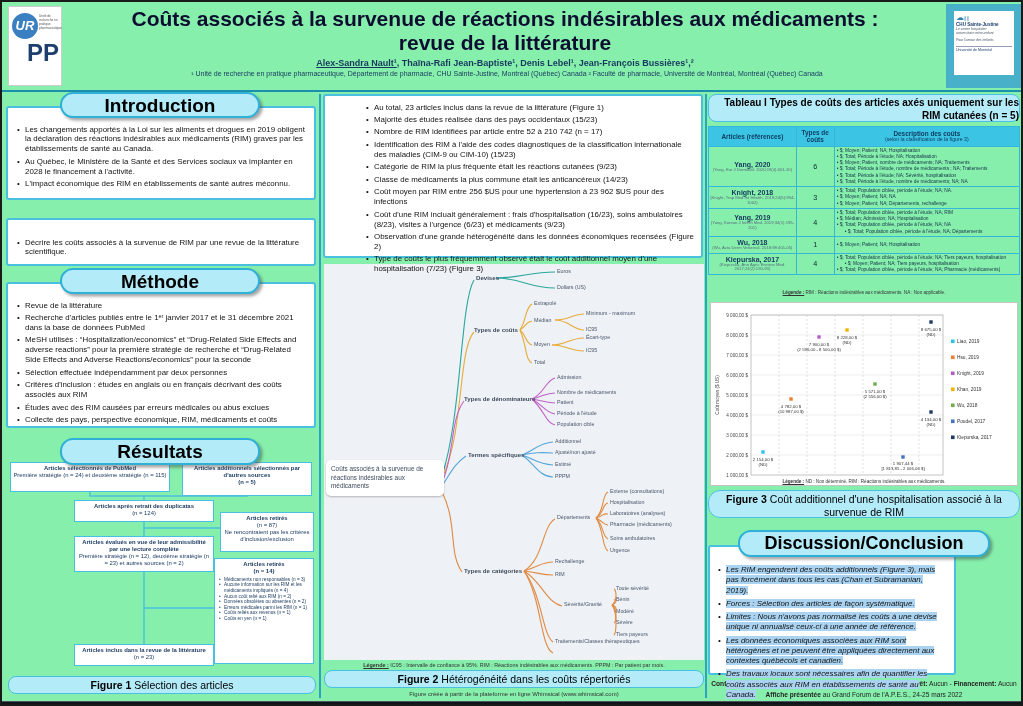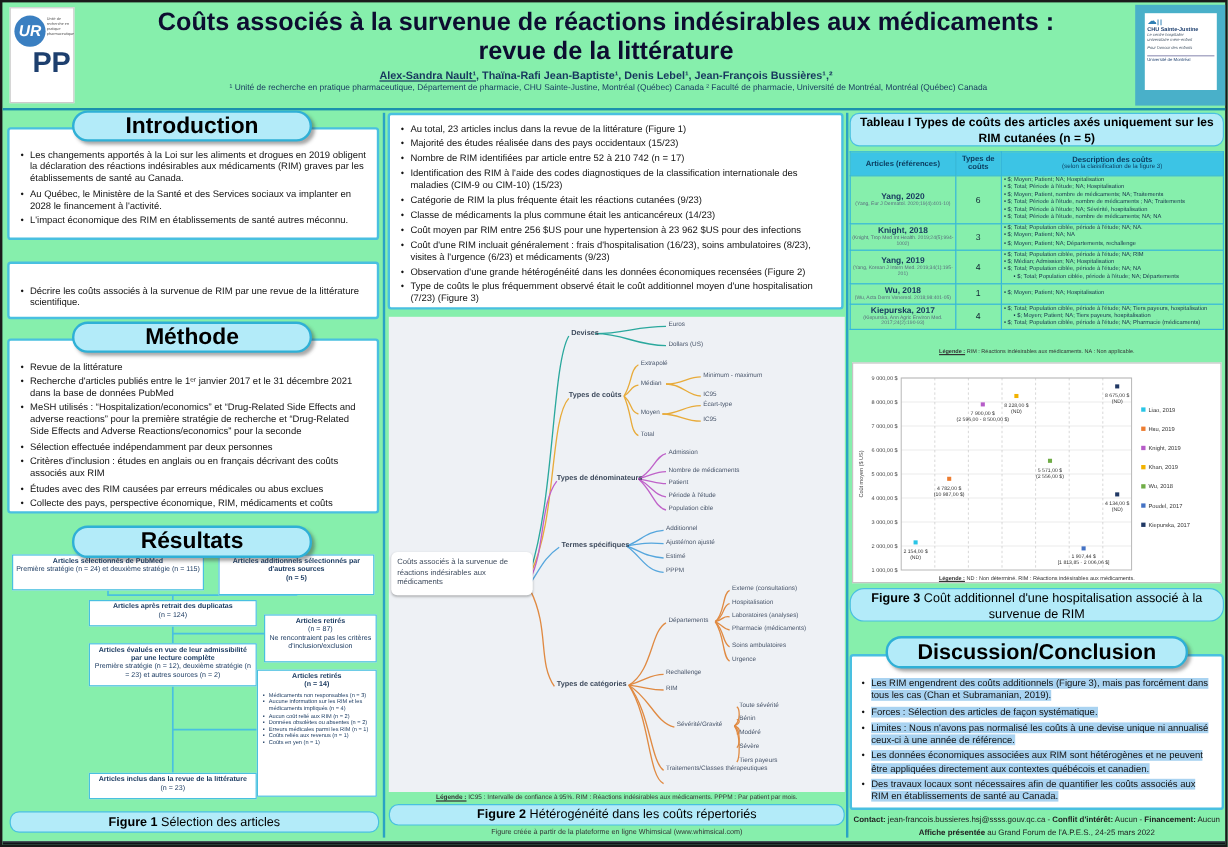--- a/index.html
+++ b/index.html
@@ -164,21 +164,21 @@
     </div>
     <div class="fbox" style="left:66px;top:186px;width:140px;height:22px;">
       <div class="fb">Articles inclus dans la revue de la littérature</div>
       <div>(n = 23)</div>
     </div>
   </div>
   <div class="abs cap" style="left:6px;top:674px;width:308px;height:18px;line-height:16px;">
     <b>Figure 1</b><span> Sélection des articles</span>
   </div>
 
-  <div class="abs cbox" style="left:321px;top:92px;width:380px;height:164px;padding-top:4px;">
+  <div class="abs cbox" style="left:321px;top:92px;width:380px;height:164px;padding-top:4px;padding-left:32px;">
     <div class="bul">Au total, 23 articles inclus dans la revue de la littérature (Figure 1)</div>
     <div class="bul">Majorité des études réalisée dans des pays occidentaux (15/23)</div>
     <div class="bul">Nombre de RIM identifiées par article entre 52 à 210 742 (n = 17)</div>
     <div class="bul">Identification des RIM à l'aide des codes diagnostiques de la classification internationale des maladies (CIM-9 ou CIM-10) (15/23)</div>
     <div class="bul">Catégorie de RIM la plus fréquente était les réactions cutanées (9/23)</div>
     <div class="bul">Classe de médicaments la plus commune était les anticancéreux (14/23)</div>
     <div class="bul">Coût moyen par RIM entre 256 $US pour une hypertension à 23 962 $US pour des infections</div>
     <div class="bul">Coût d'une RIM incluait généralement : frais d'hospitalisation (16/23), soins ambulatoires (8/23), visites à l'urgence (6/23) et médicaments (9/23)</div>
     <div class="bul">Observation d'une grande hétérogénéité dans les données économiques recensées (Figure 2)</div>
     <div class="bul">Type de coûts le plus fréquemment observé était le coût additionnel moyen d'une hospitalisation (7/23) (Figure 3)</div>
@@ -273,21 +273,21 @@
     <div class="mm-c" style="left:231px;top:374px;">Traitements/Classes thérapeutiques</div>
   </div>
   <div class="abs tiny-legend" style="left:322px;top:660px;width:380px;font-size:5.4px;">
     <span class="lab">Légende :</span><span> IC95 : Intervalle de confiance à 95%. RIM : Réactions indésirables aux médicaments. PPPM : Par patient par mois.</span>
   </div>
   <div class="abs cap" style="left:322px;top:668px;width:380px;height:18px;line-height:16px;">
     <b>Figure 2</b><span> Hétérogénéité dans les coûts répertoriés</span>
   </div>
   <div class="abs" style="left:322px;top:689px;width:380px;text-align:center;font-size:6px;color:#333;">Figure créée à partir de la plateforme en ligne Whimsical (www.whimsical.com)</div>
 
-  <div class="abs cap" style="left:706px;top:92px;width:312px;height:28px;font-size:10px;font-weight:bold;line-height:1.25;padding-top:2px;">Tableau I Types de coûts des articles axés uniquement sur les RIM cutanées (n = 5)</div>
+  <div class="abs cap" style="left:706px;top:92px;width:312px;height:28px;font-size:10px;font-weight:bold;line-height:1.25;padding-top:2px;text-align:right;">Tableau I Types de coûts des articles axés uniquement sur les RIM cutanées (n = 5)</div>
 
   <table class="tbl abs" style="left:706px;top:124px;">
     <tbody>
         <tr>
       <th style="width:88px;">Articles (références)</th>
       <th style="width:38px;">Types de coûts</th>
       <th style="width:186px;">
         <div>Description des coûts</div>
         <div class="sub">(selon la classification de la figure 3)</div>
       </th>
@@ -438,21 +438,21 @@
     </g>
   </svg>
   <div class="abs tiny-legend" style="left:708px;top:477px;width:308px;">
     <span class="lab">Légende :</span><span> ND : Non déterminé. RIM : Réactions indésirables aux médicaments.</span>
   </div>
   <div class="abs cap" style="left:706px;top:488px;width:312px;height:28px;font-size:10.5px;line-height:1.25;padding:2px 6px;border-radius:12px;">
     <b>Figure 3</b><span> Coût additionnel d'une hospitalisation associé à la survenue de RIM</span>
   </div>
 
   <div class="abs pill" style="left:736px;top:528px;width:252px;height:27px;font-size:18px;">Discussion/Conclusion</div>
-  <div class="abs cbox" style="left:706px;top:543px;width:312px;height:130px;padding-top:15px;">
+  <div class="abs cbox" style="left:706px;top:543px;width:248px;height:130px;padding-top:15px;font-style:italic;">
     <div class="dbul"><span class="hl">Les RIM engendrent des coûts additionnels (Figure 3), mais pas forcément dans tous les cas (Chan et Subramanian, 2019).</span></div>
     <div class="dbul"><span class="hl">Forces : Sélection des articles de façon systématique.</span></div>
     <div class="dbul"><span class="hl">Limites : Nous n'avons pas normalisé les coûts à une devise unique ni annualisé ceux-ci à une année de référence.</span></div>
     <div class="dbul"><span class="hl">Les données économiques associées aux RIM sont hétérogènes et ne peuvent être appliquées directement aux contextes québécois et canadien.</span></div>
     <div class="dbul"><span class="hl">Des travaux locaux sont nécessaires afin de quantifier les coûts associés aux RIM en établissements de santé au Canada.</span></div>
   </div>
 
   <div class="abs foot" style="left:706px;top:678px;width:312px;">
     <b>Contact:</b><span> jean-francois.bussieres.hsj@ssss.gouv.qc.ca - </span><b>Conflit d'intérêt:</b><span> Aucun - </span><b>Financement:</b><span> Aucun</span>
   </div>

